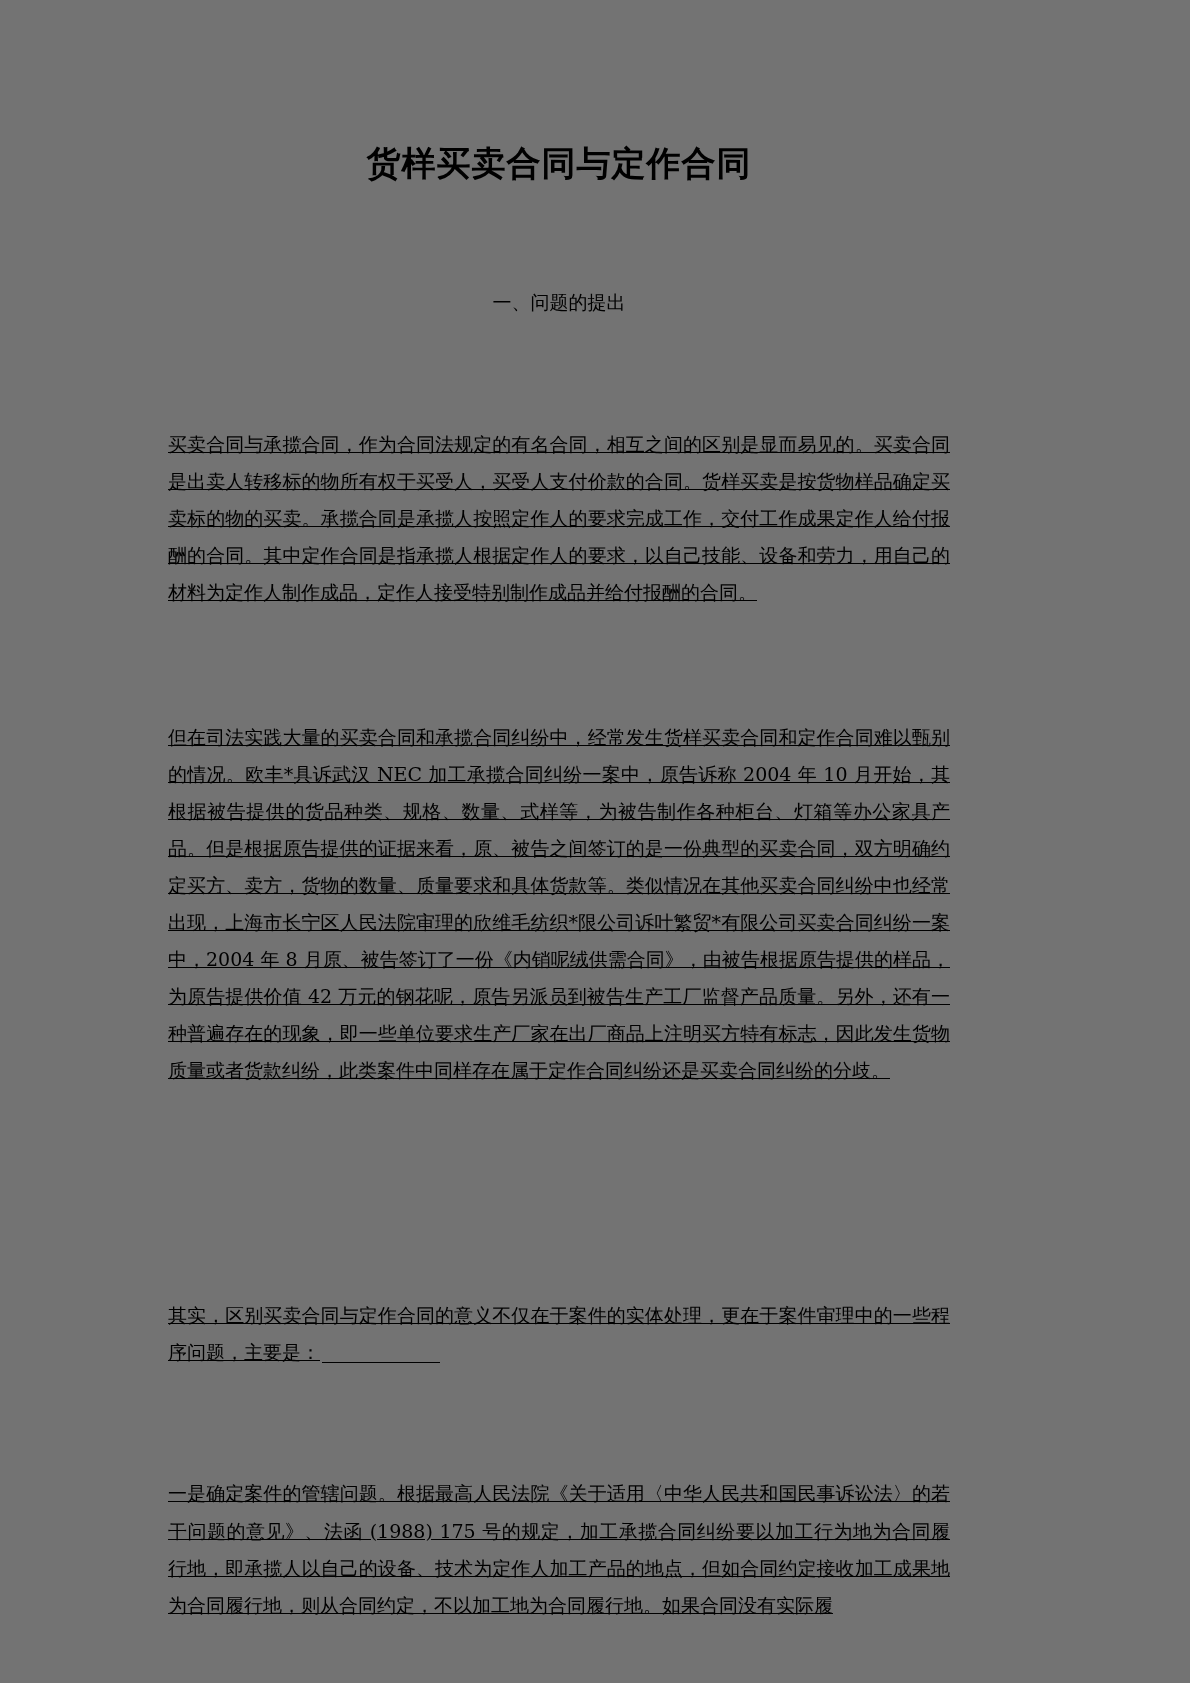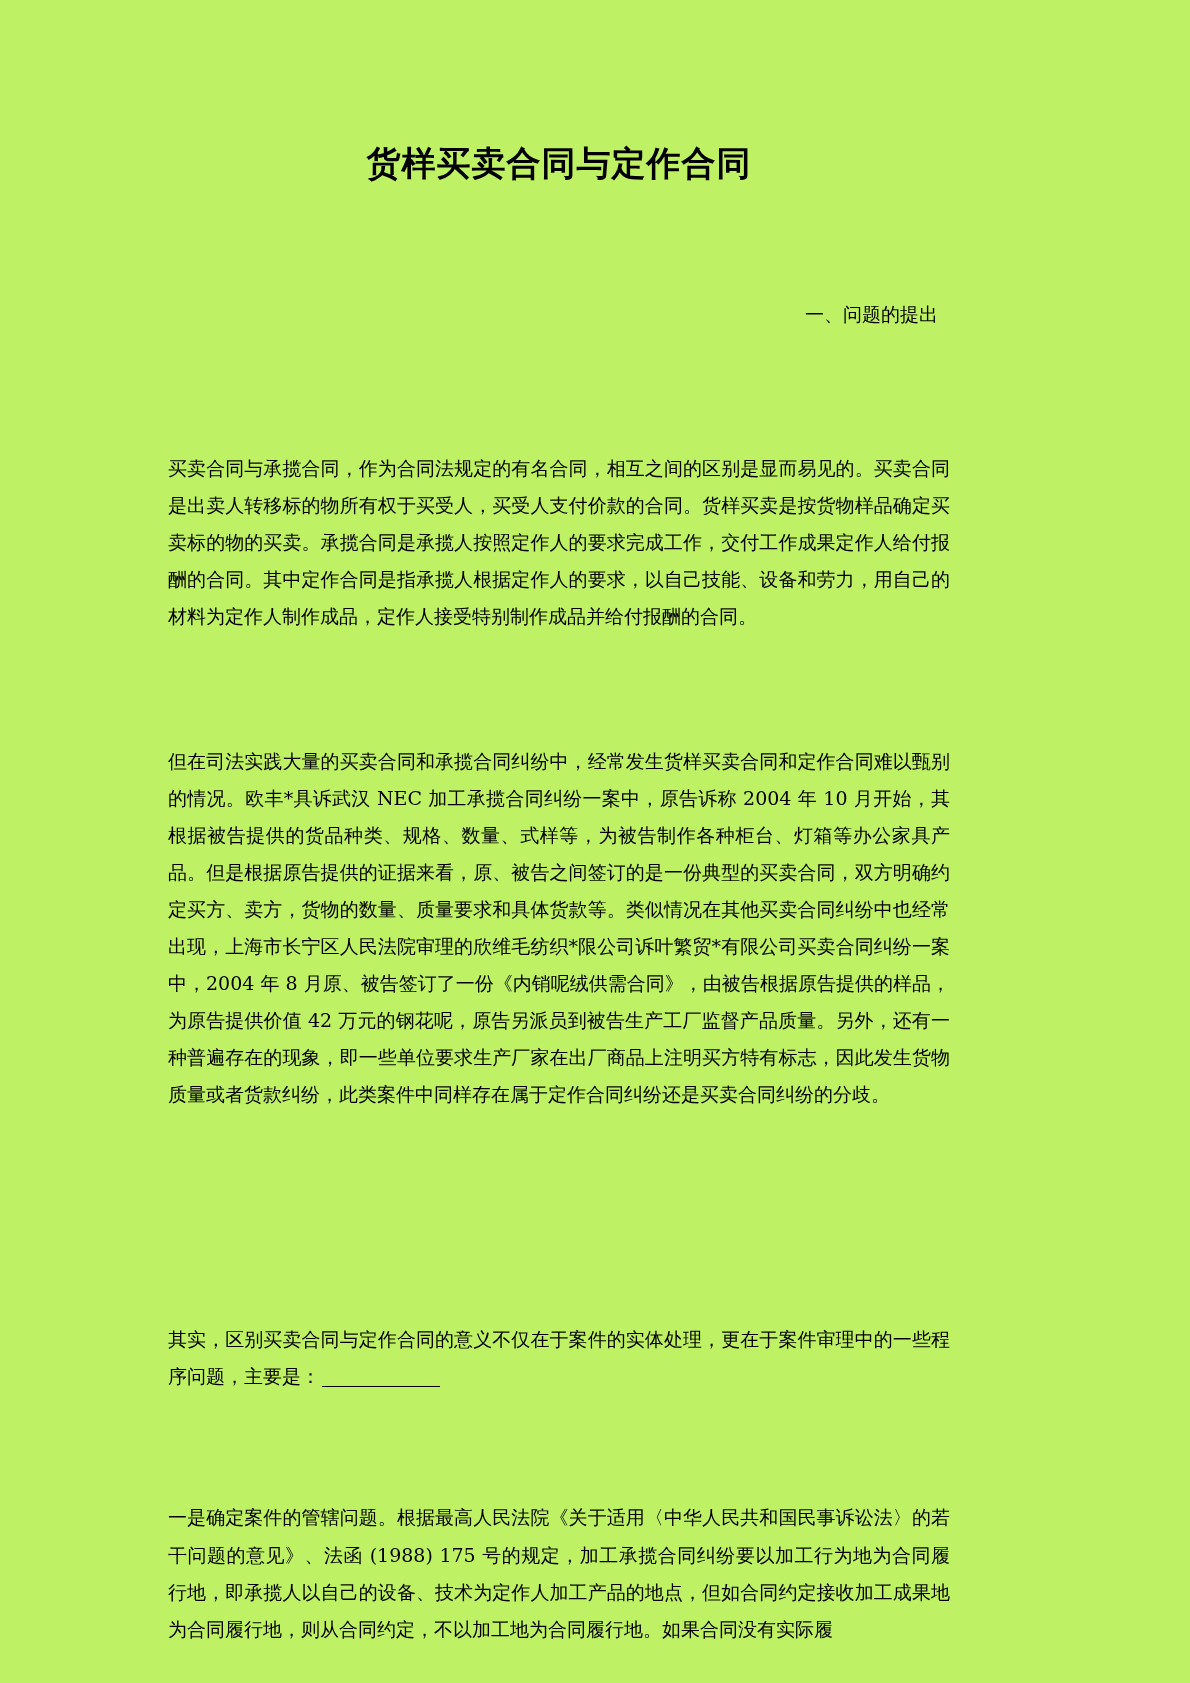--- a/index.html
+++ b/index.html
@@ -12,50 +12,51 @@
     height: 1683px;
     font-family: "DejaVu Serif", "Liberation Serif", serif;
     color: #000000;
   }
   .page {
     position: relative;
     width: 1190px;
     height: 1683px;
     box-sizing: border-box;
     padding: 0;
-    background: #bef264;
+    background: #737373;
   }
   .content {
     position: absolute;
     left: 168px;
     top: 0;
     width: 782px;
   }
   .doc-title {
     margin: 0;
     padding-top: 140px;
     font-size: 34px;
     font-weight: bold;
     text-align: center;
     letter-spacing: 1px;
     line-height: 1.4;
     font-family: "DejaVu Sans", "Liberation Sans", sans-serif;
   }
   .heading {
     font-size: 19px;
     line-height: 1.9;
-    margin: 12px;
-    text-align: right;
+    margin: 0;
+    text-align: center;
   }
   .para {
     font-size: 19px;
     line-height: 1.95;
     margin: 0;
     text-align: justify;
     text-justify: inter-ideograph;
+    text-decoration: underline;
   }
   .gap-1 { height: 96px; }
   .gap-2 { height: 106px; }
   .gap-3 { height: 108px; }
   .gap-4 { height: 108px; }
   .gap-5 { height: 100px; }
   .gap-6 { height: 104px; }
   .blank-line {
     display: inline-block;
     width: 118px;

